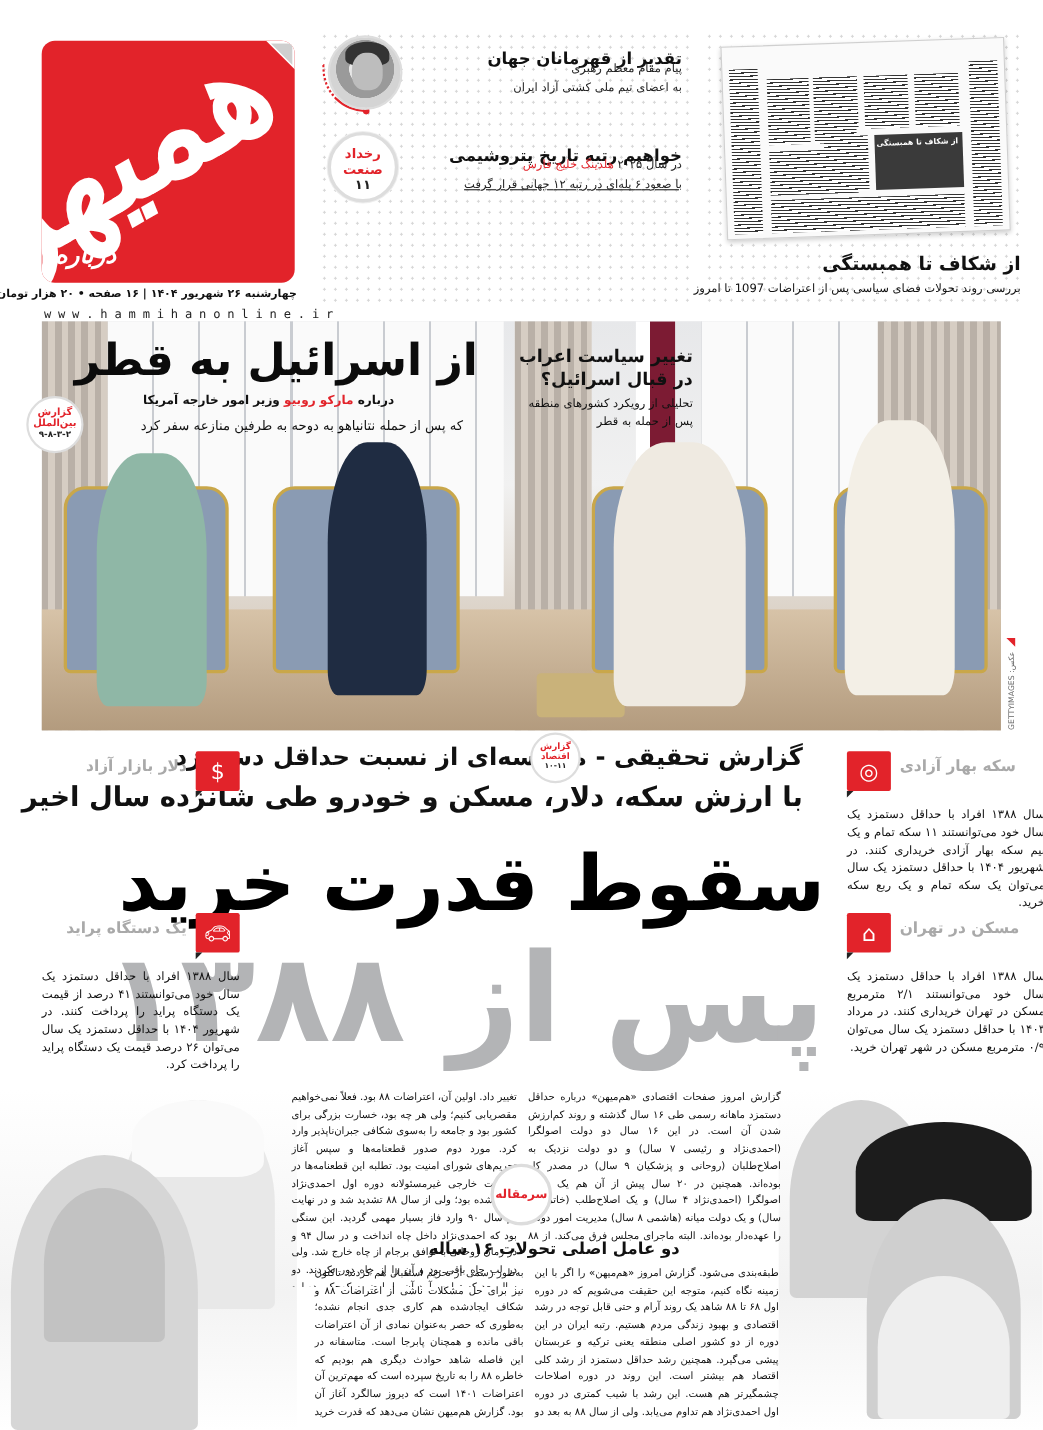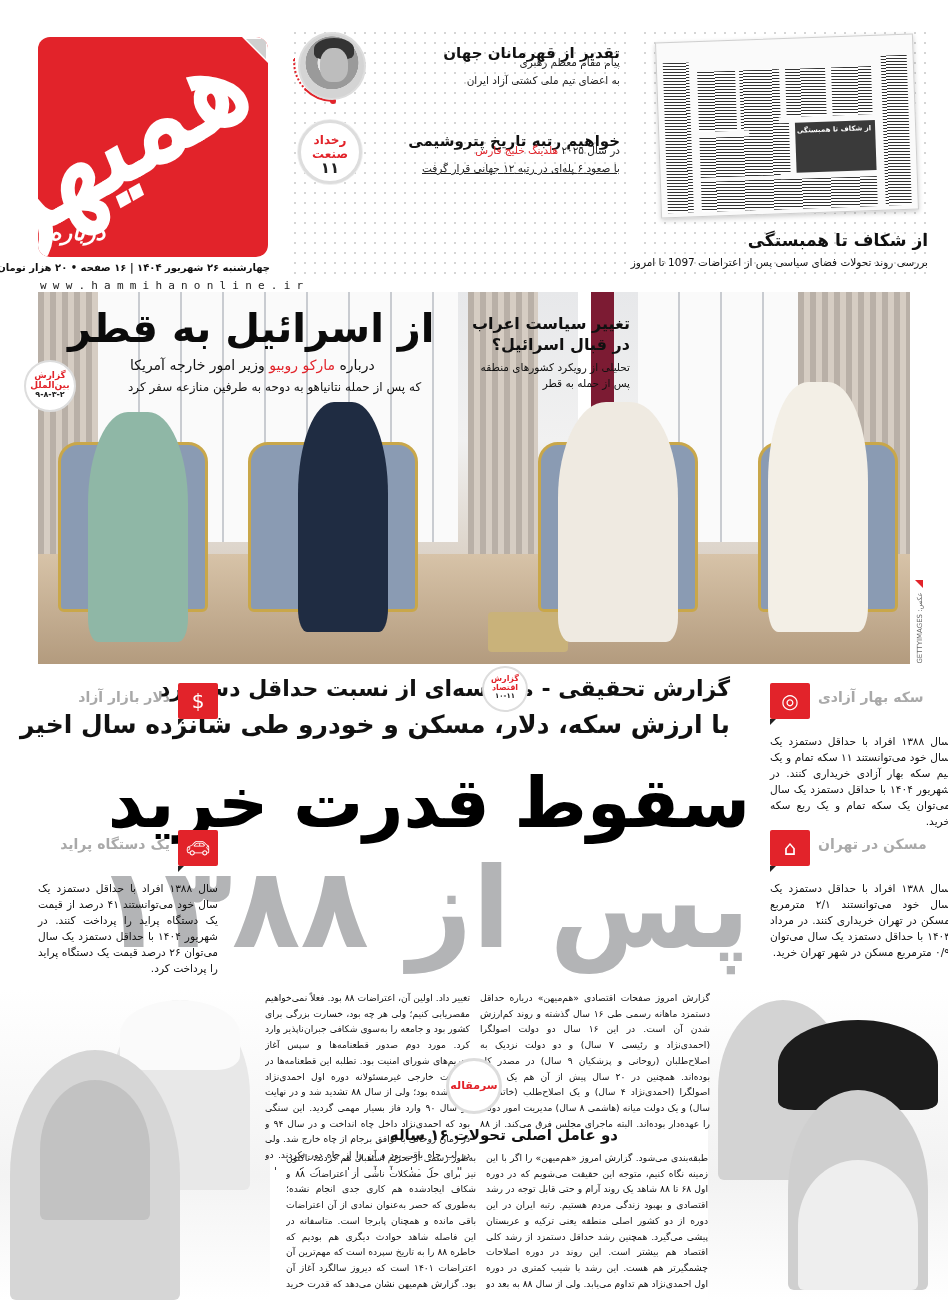--- a/index.html
+++ b/index.html
@@ -22,42 +22,42 @@
   .brief { position: absolute; right: 0; width: 340px; height: 76px; }
   .brief .circle { position: absolute; left: 8px; top: 4px; width: 68px; height: 68px; border-radius: 50%; border: 2px solid #ddd; background: radial-gradient(circle at 50% 45%, #e7e7e7 0 30%, #9a9a9a 31% 55%, #d4d4d4 56%); overflow: hidden; }
   .brief .circle .face { position: absolute; left: 20px; top: 14px; width: 28px; height: 34px; border-radius: 45% 45% 40% 40%; background: #bdbdbd; }
   .brief .circle .hat { position: absolute; left: 14px; top: 4px; width: 40px; height: 22px; border-radius: 50% 50% 30% 30%; background: #333; }
   .brief .arc { position: absolute; left: 3px; top: 30px; width: 40px; height: 44px; border-left: 2px dotted #e2232a; border-bottom: 2px solid #e2232a; border-radius: 0 0 0 40px; }
   .brief .arc::after { content: ""; position: absolute; right: -3px; bottom: -4px; width: 6px; height: 6px; border-radius: 50%; background: #e2232a; }
   .brief h3 { position: absolute; right: 10px; top: 16px; font-size: 15px; font-weight: bold; white-space: nowrap; }
   .brief p { position: absolute; right: 10px; font-size: 10.5px; white-space: nowrap; color: #222; }
   .brief .red { color: #e2232a; margin-top: 11px; }
   .badge-circle { position: absolute; left: 8px; top: 4px; width: 64px; height: 64px; border-radius: 50%; background: #fff; border: 3px solid #ddd; box-shadow: 0 0 0 1px #eee; text-align: center; color: #e2232a; font-weight: bold; font-size: 12px; line-height: 14px; padding-top: 10px; }
-  .badge-circle .num { color: #222; font-size: 15px; }
+  .badge-circle .num { color: #222; font-size: 12px; }
 
   
   #mini-page { position: absolute; left: 658px; top: 38px; width: 258px; height: 176px; background: #fafafa; border: 1px solid #cfcfcf; transform: rotate(-2deg); box-shadow: 0 2px 5px rgba(0,0,0,0.2); overflow: hidden; }
   #mini-page .col { position: absolute; background: repeating-linear-gradient(#333 0 1px, #fff 1px 3px); }
   #mini-page .ph { position: absolute; background: #3a3a3a; }
   #mini-page .ph .t { position: absolute; right: 4px; top: 4px; color: #fff; font-size: 7px; font-weight: bold; }
   #mini-heading { position: absolute; right: 20px; top: 230px; font-size: 17px; font-weight: bold; white-space: nowrap; }
   #mini-sub { position: absolute; right: 20px; top: 256px; font-size: 10.5px; white-space: nowrap; }
 
   
   #hero { position: absolute; left: 38px; top: 292px; width: 872px; height: 372px; overflow: hidden; background: linear-gradient(180deg, #e7e8ea 0%, #f1f1f1 40%, #d9cfc3 75%, #cbbfae 100%); }
   #hero .window { position: absolute; top: 0; height: 250px; background: repeating-linear-gradient(90deg, #fafafa 0 40px, #c9ccd1 40px 42px); }
   #hero .curtain { position: absolute; top: 0; height: 372px; background: repeating-linear-gradient(90deg, #b9b0a7 0 6px, #d6cdc3 6px 12px); }
   #hero .floor { position: absolute; left: 0; right: 0; bottom: 0; height: 110px; background: linear-gradient(180deg, #d7c3a8, #b39b7e); }
   #hero .chair { position: absolute; background: #8a9bb3; border-radius: 20px 20px 6px 6px; border: 3px solid #c9a74a; }
   #hero .person { position: absolute; border-radius: 40% 40% 10% 10%; }
   #hero .flag { position: absolute; left: 540px; top: 0; width: 36px; height: 280px; background: linear-gradient(90deg, #fff 0 35%, #7c1b33 35%); clip-path: polygon(0 0, 100% 0, 100% 100%, 0 100%); }
   #hero .table { position: absolute; left: 450px; top: 320px; width: 80px; height: 40px; background: #c9b27a; border-radius: 4px; }
 
   #hero-title { position: absolute; left: 68px; top: 305px; font-size: 40px; font-weight: bold; white-space: nowrap; color: #0b0b0b; direction: rtl; letter-spacing: -1px; }
-  #hero-sub1 { position: absolute; left: 130px; top: 357px; font-size: 14px; font-weight: normal; white-space: nowrap; }
+  #hero-sub1 { position: absolute; left: 130px; top: 357px; font-size: 11px; font-weight: bold; white-space: nowrap; }
   #hero-sub1 .red { color: #e2232a; }
   #hero-sub2 { position: absolute; left: 128px; top: 380px; font-size: 12px; white-space: nowrap; }
   #intl-badge { position: absolute; left: 24px; top: 360px; width: 52px; height: 52px; border-radius: 50%; background: #fff; border: 2px solid #ddd; color: #e2232a; text-align: center; font-size: 9px; font-weight: bold; line-height: 10px; padding-top: 8px; }
   #intl-badge .num { color: #222; font-size: 8px; }
 
   #side-title { position: absolute; right: 318px; top: 313px; font-size: 16px; font-weight: bold; white-space: nowrap; line-height: 21px; text-align: right; }
   #side-sub { position: absolute; right: 318px; top: 359px; font-size: 10.5px; white-space: nowrap; line-height: 16px; text-align: right; }
   #photo-credit { position: absolute; left: 912px; top: 578px; width: 14px; height: 110px; }
   #photo-credit span { position: absolute; left: -42px; top: 46px; width: 100px; font-size: 7px; color: #666; transform: rotate(-90deg); white-space: nowrap; text-align: center; }
   #photo-credit i { position: absolute; left: 3px; top: 2px; width: 0; height: 0; border-right: 8px solid #e2232a; border-bottom: 8px solid transparent; }

